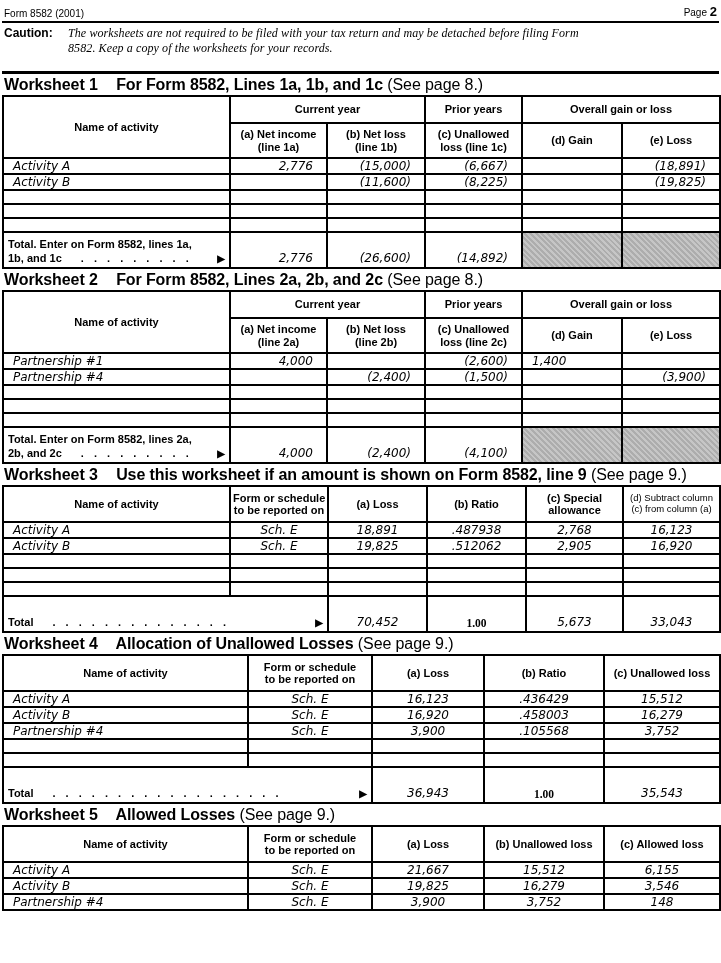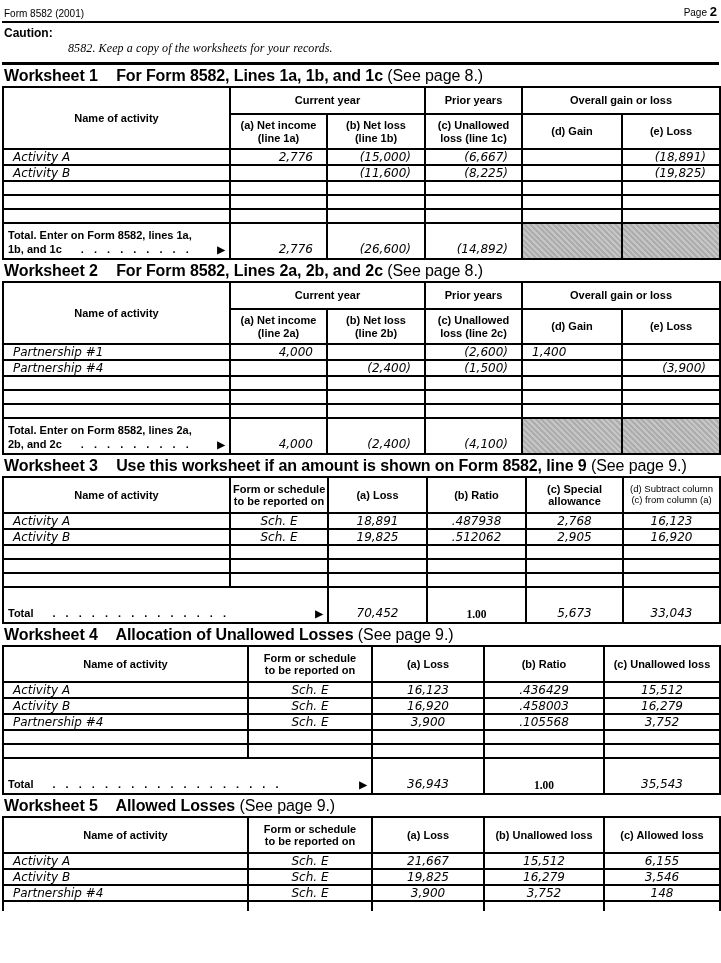--- a/index.html
+++ b/index.html
@@ -6,21 +6,21 @@
   html,body { background:#fff; }
   body { font-family:"Liberation Sans", sans-serif; color:#000; }
   .page { width:721px; height:911px; margin:0 auto; padding:3px 2px 0 2px; overflow:hidden; background:#fff; }
 
   
   .topline { display:flex; justify-content:space-between; align-items:flex-end;
              font-size:10px; padding:1px 2px 2px 2px; border-bottom:2px solid #000; }
   .pgnum { font-weight:bold; font-size:13px; }
 
   
-  .caution { position:relative; font-size:12px; line-height:1.22; padding:3px 2px 7px 66px;
+  .caution { position:relative; font-size:12px; line-height:1.22; padding:3px 2px 16px 66px;
              border-bottom:3px solid #000; }
   .caution-label { position:absolute; left:2px; top:3px; font-weight:bold; font-style:normal; }
   .caution i { font-family:"Liberation Serif", serif; font-style:italic; letter-spacing:0.1px; }
 
   
   .ws-title { font-size:16px; font-weight:bold; padding:2px 2px 1px 2px; letter-spacing:-0.1px; }
   .ws-title .tgap { display:inline-block; width:14px; }
   .ws-note { font-weight:normal; }
 
   
@@ -62,21 +62,21 @@
   <div class="topline">
     <span>Form 8582 (2001)</span>
     <span>
       <span>Page</span>
       <span class="pgnum">2</span>
     </span>
   </div>
 
   <div class="caution">
     <span class="caution-label">Caution:</span>
-    <br>
+    <i>The worksheets are not required to be filed with your tax return and may be detached before filing Form</i><br>
     <i>8582. Keep a copy of the worksheets for your records.</i>
   </div>
 
   <div class="ws-title">
     <span>Worksheet 1</span><span class="tgap"></span>
     <span>For Form 8582, Lines 1a, 1b, and 1c</span>
     <span class="ws-note">(See page 8.)</span>
   </div>
   <table>
     <colgroup>

